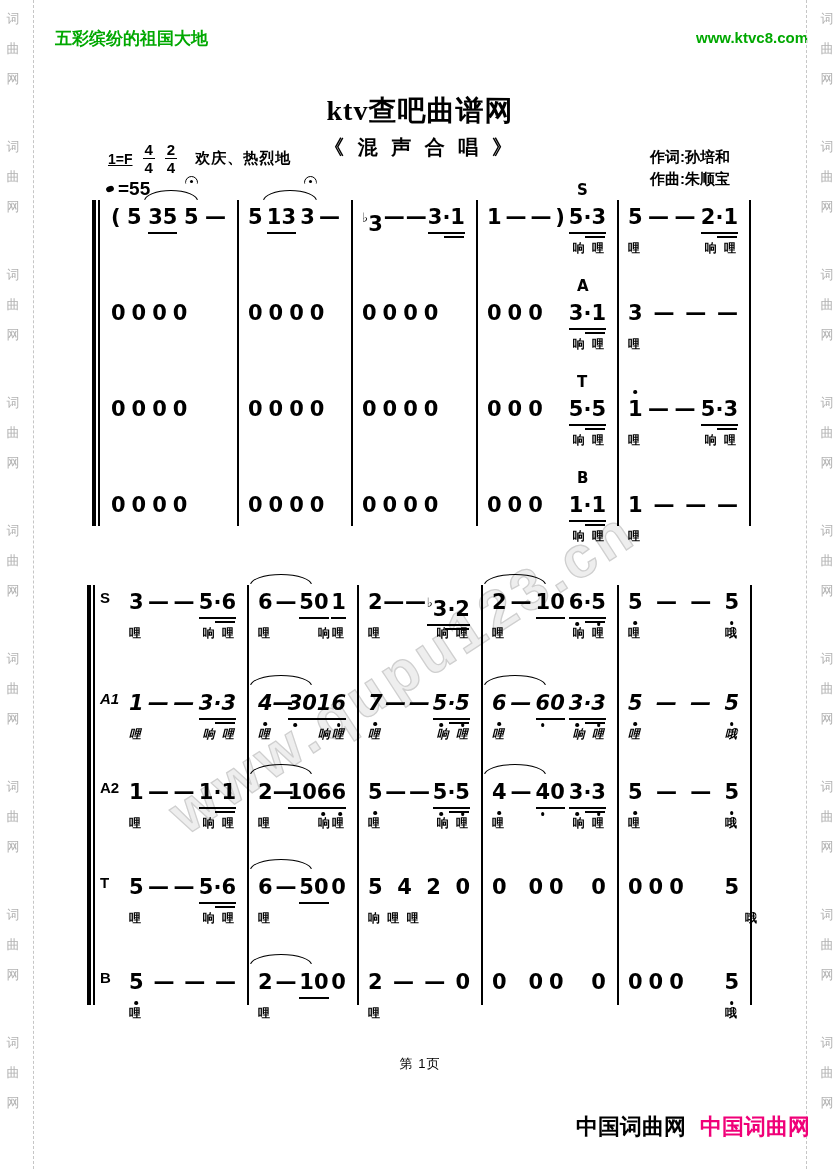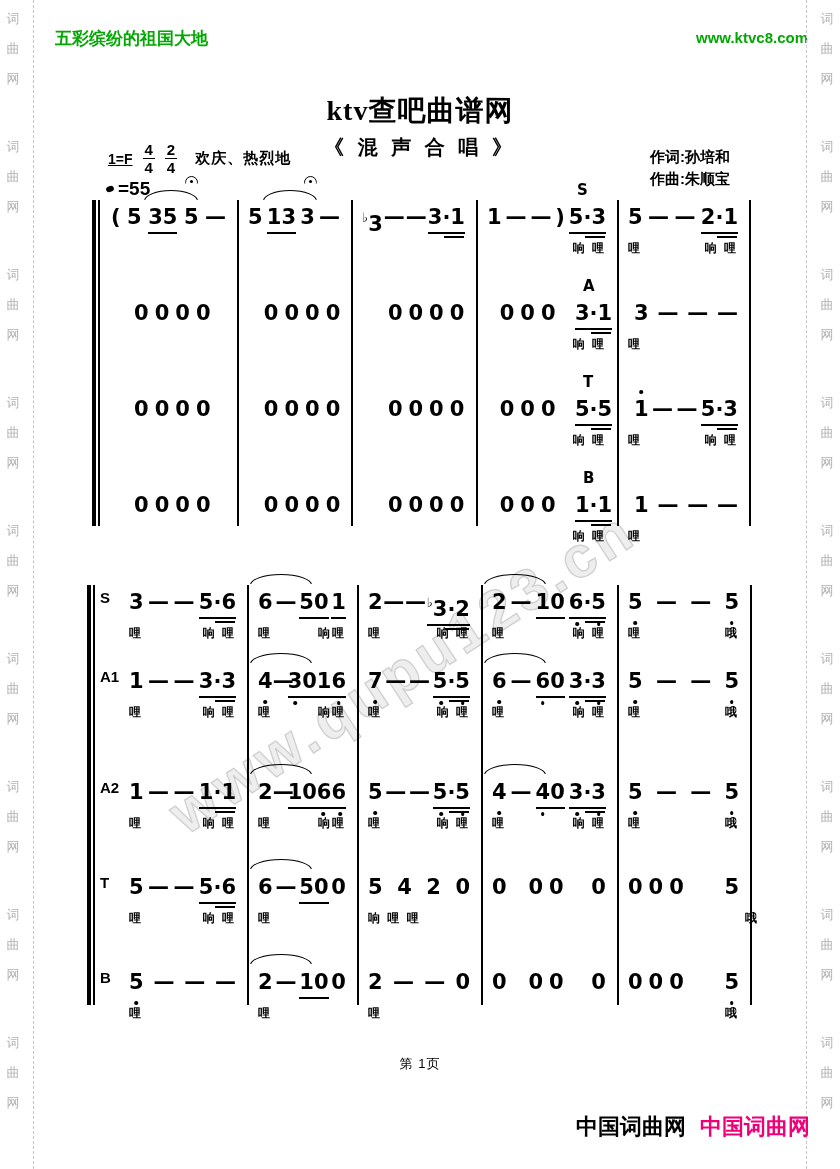--- a/index.html
+++ b/index.html
@@ -39,21 +39,21 @@
   
   .system{position:absolute;z-index:2;}
   .bar{position:absolute;top:0;background:#000;width:1.7px;}
   .bar.thick{width:4px;}
   .voice{position:absolute;left:0;right:0;}
   .note-line,.lyric-line{display:flex;}
   .note-line{height:30px;}
   .lyric-line{position:absolute;left:0;top:34px;height:22px;}
   .measure,.lyr-cell{box-sizing:border-box;padding:0 11px;display:flex;
       justify-content:space-between;align-items:flex-start;}
-  .measure.single{justify-content:center;margin-left:10px;}
+  .measure.single{}
   .sys2 .measure:first-child,.sys2 .lyr-cell:first-child{padding-left:34px;}
   .lyr-cell{font-size:12px;font-weight:bold;letter-spacing:2px;line-height:20px;}
   .tok{position:relative;display:inline-block;font-weight:bold;font-size:21px;line-height:27px;
        font-family:"DejaVu Sans",sans-serif;}
   .tok.u{border-bottom:2.2px solid #000;padding-bottom:1px;}
   .tok.zeros{letter-spacing:6px;}
   .tok.dash{min-width:15px;text-align:center;}
   .tok .flat{font-size:13px;vertical-align:9px;}
   .tok.dd::after{content:"";position:absolute;right:1px;bottom:-6px;width:55%;height:2px;background:#000;}
   .ld,.hd{position:absolute;width:3.6px;height:3.6px;background:#000;border-radius:50%;transform:translateX(-50%);}
@@ -382,21 +382,21 @@
           <div class="lyr-cell" style="width: 136px;">
             <span>哩</span>
             <span>响 哩</span>
           </div>
           <div class="lyr-cell" style="width: 133px;">
             <span>哩</span>
             <span>哦</span>
           </div>
         </div>
       </div>
-      <div class="voice" style="top: 83px;">
+      <div class="voice" style="top: 105px; font-style: italic;">
         <span class="vlabel">A1</span>
         <div class="note-line">
           <div class="measure" style="width: 152px;">
             <span class="tok">1</span>
             <span class="tok dash">—</span>
             <span class="tok dash">—</span>
             <span class="tok u dd">3·3</span>
           </div>
           <div class="measure" style="width: 110px;">
             <span class="tok">4<i class="ld" style="left: 50%;"></i><i class="arc a3"></i></span>

